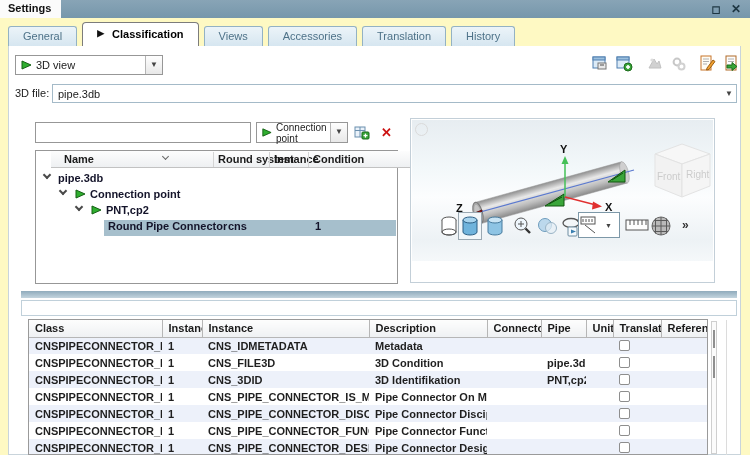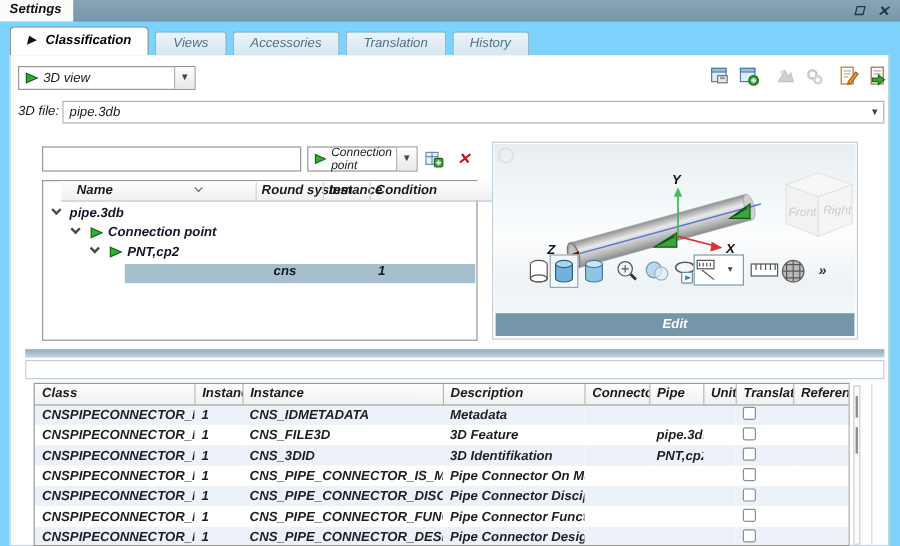--- a/index.html
+++ b/index.html
@@ -1,18 +1,18 @@
 <!DOCTYPE html>
 <html><head>
 <meta charset="utf-8">
 <style>
   * { margin:0; padding:0; box-sizing:border-box; }
   html,body { width:750px; height:455px; overflow:hidden; }
   body { font-family:"Liberation Sans", sans-serif; font-size:11px; color:#1b1b1b; background:#f0f0f0; }
-  .window { position:absolute; left:0; top:0; width:750px; height:455px; background:#7dd3fc; overflow:hidden;font-style:italic; }
+  .window { position:absolute; left:0; top:0; width:750px; height:455px; background:#fef9c3; overflow:hidden; }
 
   
   .titlebar { position:absolute; left:0; top:0; width:750px; height:18px; background:linear-gradient(#88a4b6,#7697ab); }
   .title-tab { position:absolute; left:0; top:0; height:18px; padding:2px 10px 0 8px; background:#fbfbfb; font-weight:bold; color:#111; }
   .win-btn { position:absolute; top:1px; width:16px; height:16px; text-align:center; line-height:16px; color:#1d3642; font-size:11px; font-weight:bold; cursor:default; }
   .btn-max { right:26px; }
   .btn-close { right:6px; font-size:12px; }
 
   
   .tabstrip { position:absolute; left:8px; top:22px; height:24px; display:flex; align-items:flex-end; gap:5px; }
@@ -93,20 +93,21 @@
 
 <div class="window">
 
   <div class="titlebar">
     <div class="title-tab">Settings</div>
     <div class="win-btn btn-max">◻</div>
     <div class="win-btn btn-close">✕</div>
   </div>
 
   <div class="tabstrip">
+    <div class="tab">General</div>
     <div class="tab active">
       <span class="tab-arrow">▶</span>
       <span>Classification</span>
     </div>
     <div class="tab">Views</div>
     <div class="tab">Accessories</div>
     <div class="tab">Translation</div>
     <div class="tab">History</div>
   </div>
 
@@ -227,20 +228,21 @@
       <span class="twisty" style="left:40px"></span>
       <span class="garrow" style="left:54px">
           <svg width="12" height="12" viewBox="0 0 12 12">
             <polygon points="2,2 11,6 2,10" fill="#2fae2f" stroke="#156015" stroke-width="1"></polygon>
           </svg>
         </span>
       <span style="left:70px">PNT,cp2</span>
     </div>
     <div class="tree-row" style="top:68px">
       <span class="sel-band"></span>
+      <span style="left:72px">Round Pipe Connector</span>
       <span style="left:192px">cns</span>
       <span style="left:279px">1</span>
     </div>
   </div>
 
   <div class="viewer">
     <div class="viewport">
       <div class="ghost-circle"></div>
       <svg width="301" height="141" viewBox="0 0 301 141">
         <defs>
@@ -354,21 +356,20 @@
         </span>
         <span class="vp-ico" style="left:237px;top:4px">
           <svg width="24" height="24" viewBox="0 0 24 24">
               <circle cx="12" cy="12" r="9" fill="#b9b9b9" stroke="#666"></circle>
               <path d="M3,12 H21 M12,3 V21 M5,6.5 H19 M5,17.5 H19 M6.5,4.5 V19.5 M17.5,4.5 V19.5" stroke="#5a5a5a" stroke-width="1"></path>
             </svg>
         </span>
         <span class="more-chev">»</span>
       </div>
     </div>
-    <div class="edit-bar">Edit</div>
   </div>
 
   <div class="splitter"></div>
   <div class="empty-strip"></div>
 
   <div class="ft-wrap">
     <table class="ft">
       <colgroup>
         <col style="width:133px">
           <col style="width:40px">
@@ -402,21 +403,21 @@
             <td></td>
             <td></td>
             <td></td>
             <td><span class="cb"></span></td>
             <td></td>
           </tr>
           <tr class="even">
             <td>CNSPIPECONNECTOR_ROUND</td>
             <td>1</td>
             <td>CNS_FILE3D</td>
-            <td>3D Feature</td>
+            <td>3D Condition</td>
             <td></td>
             <td>pipe.3db</td>
             <td></td>
             <td><span class="cb"></span></td>
             <td></td>
           </tr>
           <tr class="odd">
             <td>CNSPIPECONNECTOR_ROUND</td>
             <td>1</td>
             <td>CNS_3DID</td>

